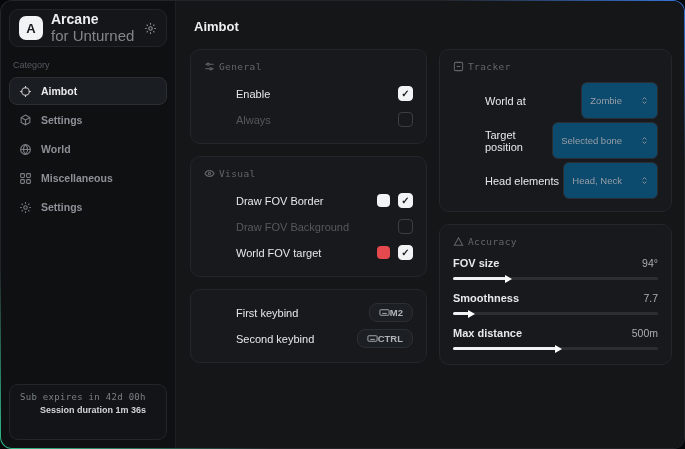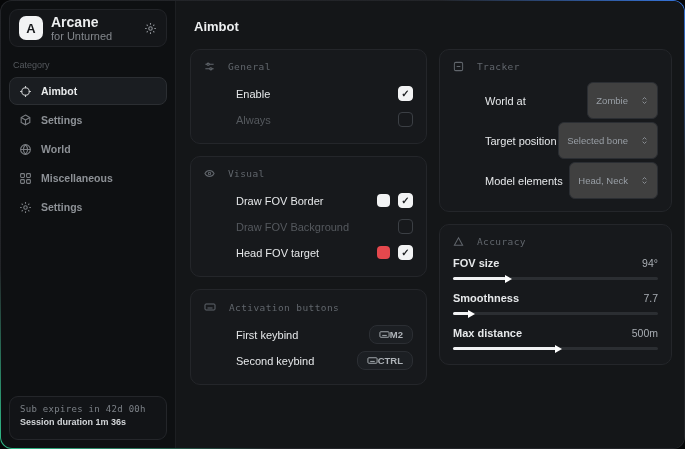--- a/index.html
+++ b/index.html
@@ -11,50 +11,50 @@
   .window {
     width: 100%; height: 100%; border-radius: 11px; background: #0e1012;
     display: flex; overflow: hidden;
   }
   
   .sidebar { width: 175px; flex: 0 0 175px; display: flex; flex-direction: column; padding: 8px; border-right: 1px solid #1d1f22; }
   .brand-card { display: flex; align-items: center; gap: 8px; background: #141619; border: 1px solid #222428; border-radius: 9px; padding: 6px 9px; height: 38px; }
   .logo { width: 24px; height: 24px; border-radius: 7px; background: #f2f3f4; color: #17191c; font-weight: 700; font-size: 13px; display: flex; align-items: center; justify-content: center; flex: 0 0 24px; }
   .brand-text { flex: 1; line-height: 1.15; }
   .brand-name { font-size: 14px; font-weight: 700; color: #eceeef; }
-  .brand-sub { font-size: 11px; color: #83878c; }
+  .brand-sub { font-size: 15px; color: #83878c; }
   .brand-gear { color: #8d9196; display: flex; }
   .category { font-size: 9px; color: #55595e; margin: 13px 4px 7px 4px; }
   .nav { display: flex; flex-direction: column; gap: 1px; }
   .nav-item { display: flex; align-items: center; gap: 9px; height: 28px; padding: 0 9px; border-radius: 8px; color: #8d9196; font-size: 10.5px; font-weight: 600; border: 1px solid transparent; cursor: pointer; }
   .nav-item.active { background: #1a1d21; border-color: #2b2e32; color: #e9ebec; }
   .nav-item .nicon { display: flex; color: inherit; opacity: .85; }
-  .side-footer { margin-top: auto; border: 1px solid #24262a; background: #121417; border-radius: 9px; padding: 7px 10px 12px 10px; }
+  .side-footer { margin-top: auto; border: 1px solid #24262a; background: #121417; border-radius: 9px; padding: 7px 10px 24px 10px; }
   .foot-1 { font-family: "DejaVu Sans Mono", monospace; font-size: 9px; color: #7c8187; letter-spacing: .3px; }
-  .foot-2 { font-size: 9px; font-weight: 700; color: #d2d5d8; margin-top: 3px; }
+  .foot-2 { font-size: 9px; font-weight: 700; color: #d2d5d8; margin-top: 3px; margin-left: 20px; }
   
   .main { flex: 1; background: #141618; padding: 13px 12px 12px 14px; overflow: hidden; }
   .page-title { font-size: 13px; font-weight: 700; color: #eef0f1; margin: 5px 0 15px 4px; }
   .cols { display: flex; gap: 12px; align-items: flex-start; }
   .col-l { width: 237px; flex: 0 0 237px; display: flex; flex-direction: column; gap: 12px; }
   .col-r { flex: 1; display: flex; flex-direction: column; gap: 12px; }
   .card { background: #17191c; border: 1px solid #24262a; border-radius: 10px; padding: 11px 13px 12px 13px; }
-  .sec-head { display: flex; align-items: center; gap: 13px; color: #61666c; font-family: "DejaVu Sans Mono", monospace; font-size: 9.5px; letter-spacing: .4px; margin-bottom: 10px; }
+  .sec-head { display: flex; align-items: center; gap: 4px; color: #61666c; font-family: "DejaVu Sans Mono", monospace; font-size: 9.5px; letter-spacing: .4px; margin-bottom: 10px; }
   .sec-head svg { flex: 0 0 auto; }
   .row { display: flex; align-items: center; justify-content: space-between; min-height: 23px; }
   .row + .row { margin-top: 3px; align-items: center; }
   .row-label { font-size: 11px; font-weight: 400; color: #e6e8ea; padding-left: 32px; }
   .row-label.dim { color: #55595e; }
   .ctrls { display: flex; align-items: center; gap: 8px; }
   .swatch { width: 13px; height: 13px; border-radius: 4px; cursor: pointer; }
   .checkbox { width: 15px; height: 15px; border-radius: 4px; border: 1.5px solid #3b3f44; display: flex; align-items: center; justify-content: center; cursor: pointer; }
   .checkbox .check { display: none; color: #1a1c1f; font-size: 10px; font-weight: 700; line-height: 1; }
   .checkbox.checked { background: #f2f3f4; border-color: #f2f3f4; }
   .checkbox.checked .check { display: block; }
-  .select-btn { display: flex; align-items: center; gap: 12px; background: #404040; border: 1px solid #2b2e33; border-radius: 6px; padding: 12px 8px; font-size: 9.5px; color: #999fa6; cursor: pointer; white-space: nowrap; }
+  .select-btn { display: flex; align-items: center; gap: 18px; background: #0c4a6e; border: 1px solid #2b2e33; border-radius: 6px; padding: 12px 8px; font-size: 9.5px; color: #999fa6; cursor: pointer; white-space: nowrap; }
   .select-btn svg { color: #8a8f95; }
   .key-btn { display: flex; align-items: center; background: #1c1f23; border: 1px solid #2b2e33; border-radius: 8px; padding: 3px 9px; font-size: 9.5px; font-weight: 600; color: #aeb3b8; cursor: pointer; }
   
   .slider-group { margin-bottom: 12px; }
   .slider-group:last-child { margin-bottom: 2px; }
   .s-head { display: flex; justify-content: space-between; align-items: baseline; }
   .s-label { font-size: 11px; font-weight: 600; color: #e6e8ea; }
   .s-value { font-size: 10.5px; color: #a8adb3; }
   .track { position: relative; height: 3px; background: #2b2e32; border-radius: 2px; margin-top: 8px; cursor: pointer; }
   .fill { position: absolute; left: 0; top: 0; height: 3px; background: #f1f2f3; border-radius: 2px; }
@@ -184,38 +184,31 @@
                   </span>
             </span>
           </div>
           <div class="row">
             <span class="row-label dim">Draw FOV Background</span>
             <span class="ctrls">
               <span class="checkbox"></span>
             </span>
           </div>
           <div class="row">
-            <span class="row-label">Head FOV target</span>
+            <span class="row-label">World FOV target</span>
             <span class="ctrls">
               <span class="swatch" style="background: rgb(229, 72, 77);"></span>
               <span class="checkbox checked">
                     <span class="check">✓</span>
                   </span>
             </span>
           </div>
         </section>
 
         <section class="card">
-          <div class="sec-head">
-            <svg width="12" height="12" viewBox="0 0 24 24" fill="none" stroke="currentColor" stroke-width="2">
-                  <rect x="2" y="6" width="20" height="12" rx="2"></rect>
-                  <path d="M6 10h.01M10 10h.01M14 10h.01M18 10h.01M7 14h10"></path>
-                </svg>
-            <span>Activation buttons</span>
-          </div>
           <div class="row">
             <span class="row-label">First keybind</span>
             <button class="key-btn">
               <svg width="11" height="11" viewBox="0 0 24 24" fill="none" stroke="currentColor" stroke-width="2">
                     <rect x="2" y="6" width="20" height="12" rx="2"></rect>
                     <path d="M7 14h10"></path>
                   </svg>
               <span>M2</span>
             </button>
           </div>
@@ -254,21 +247,21 @@
           <div class="row" style="min-height:26px">
             <span class="row-label">Target position</span>
             <button class="select-btn">
               <span>Selected bone</span>
               <svg width="9" height="9" viewBox="0 0 24 24" fill="none" stroke="currentColor" stroke-width="2.6">
                     <path d="M7 9l5-5 5 5M7 15l5 5 5-5"></path>
                   </svg>
             </button>
           </div>
           <div class="row" style="min-height:26px">
-            <span class="row-label">Model elements</span>
+            <span class="row-label">Head elements</span>
             <button class="select-btn">
               <span>Head, Neck</span>
               <svg width="9" height="9" viewBox="0 0 24 24" fill="none" stroke="currentColor" stroke-width="2.6">
                     <path d="M7 9l5-5 5 5M7 15l5 5 5-5"></path>
                   </svg>
             </button>
           </div>
         </section>
 
         <section class="card">

